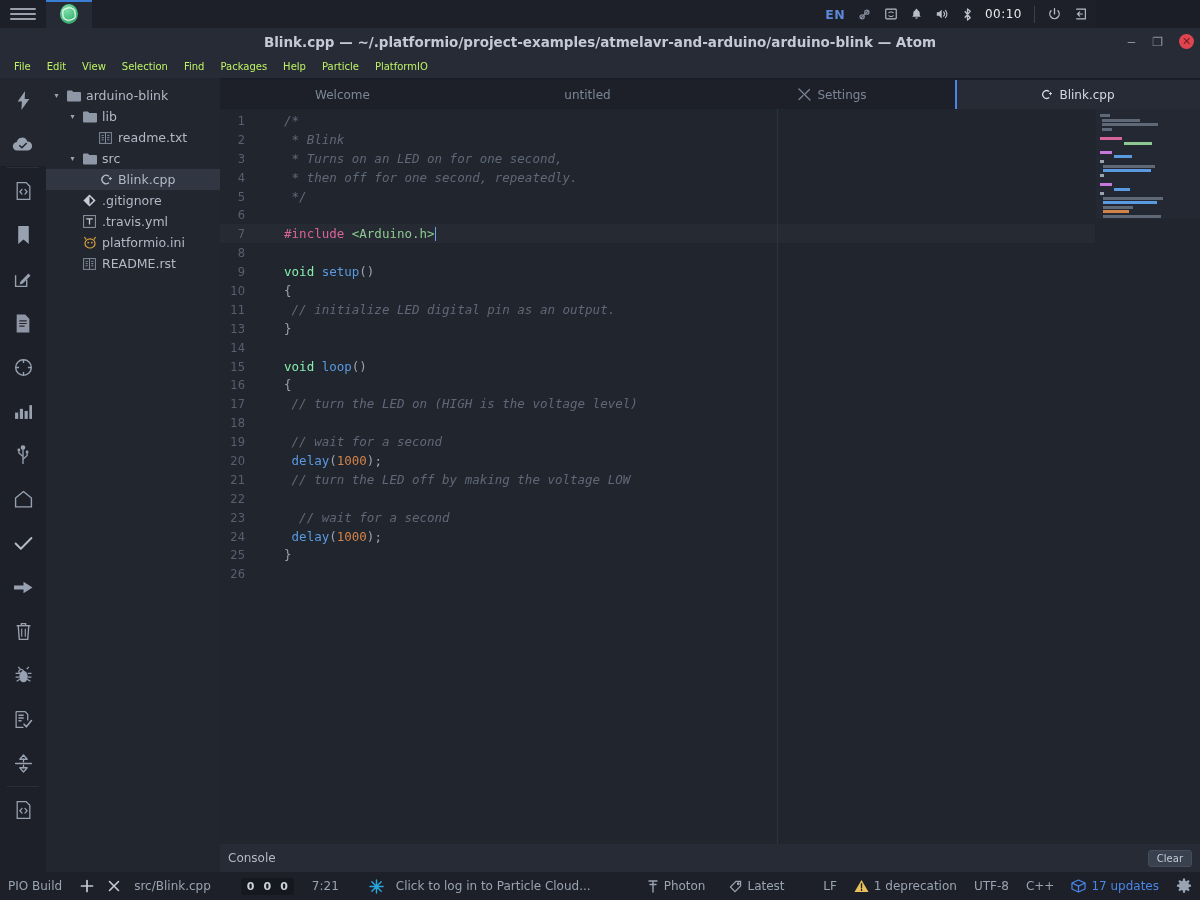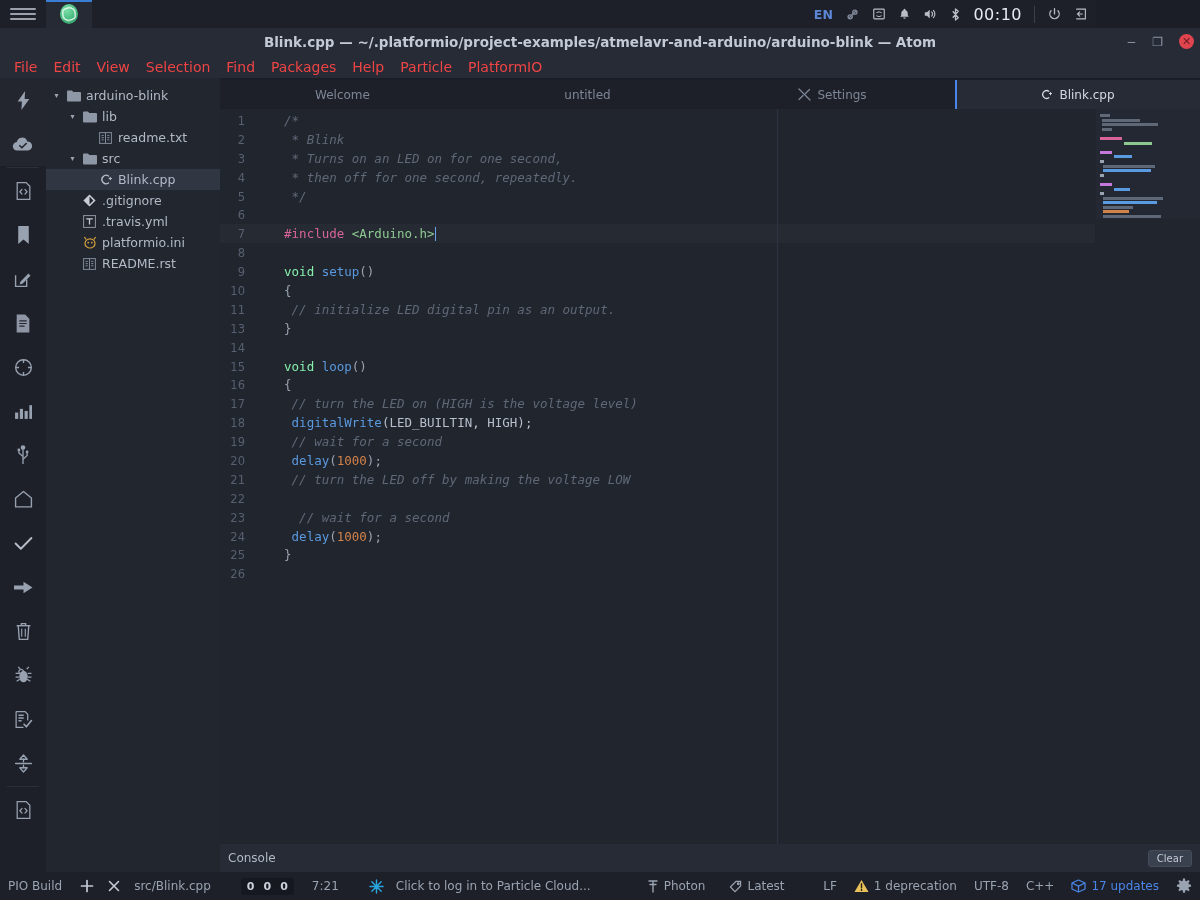--- a/index.html
+++ b/index.html
@@ -44,21 +44,21 @@
     content:""; position:absolute; left:50%; top:50%; width:11px; height:11px;
     transform:translate(-50%,-50%) rotate(60deg);
     border:1.2px solid rgba(255,255,255,.6); border-radius:50% / 25%;
   }
   .sys-right {
     margin-left:auto; display:flex; align-items:center; gap:12px;
     padding-right:8px; color:#c6cbd4;
   }
   .sys-right .lang { color:#5b87d6; font-weight:bold; font-size:12.5px; letter-spacing:.3px; }
   .sys-right .tico { display:flex; align-items:center; justify-content:center; opacity:.92; }
-  .sys-clock { font-size:16px; color:#e7eaef; letter-spacing:.5px; }
+  .sys-clock { font-size:12px; color:#e7eaef; letter-spacing:.5px; }
   .sys-sep { width:1px; height:17px; background:#3a4050; }
 
   
   .titlebar {
     position:absolute; left:0; top:28px; width:1200px; height:27px;
     display:flex; align-items:center; justify-content:center;
     background:#262b36;
   }
   .titlebar .ttl {
     font-size:13.5px; color:#c3cad6; font-weight:bold;
@@ -71,21 +71,21 @@
     color:#6b1a20; font-size:11px; font-weight:bold;
   }
 
   
   .menubar {
     position:absolute; left:0; top:55px; width:1200px; height:23px;
     display:flex; align-items:center; background:#262b36;
     padding-left:6px; gap:0px;
   }
   .menubar .mi {
-    font-size:14px; color:#ef4444; padding:2px 8px; border-radius:2px;
+    font-size:10px; color:#bef264; padding:2px 8px; border-radius:2px;
   }
 
   
   .rail {
     position:absolute; left:0; top:78px; width:46px; height:794px;
     background:#1d2029;
   }
   .rail .ri {
     width:46px; height:44px; display:flex; align-items:center; justify-content:center;
     color:#98a1b0;
@@ -528,21 +528,21 @@
         <div class="cline"><span class="gutter">7</span><span class="ctext">  <span class="pp">#include </span><span class="str">&lt;Arduino.h&gt;</span><span class="cursor"></span></span></div>
         <div class="cline"><span class="gutter">8</span><span class="ctext"></span></div>
         <div class="cline"><span class="gutter">9</span><span class="ctext">  <span class="kw">void </span><span class="fn">setup</span><span class="pn">()</span></span></div>
         <div class="cline"><span class="gutter">10</span><span class="ctext">  <span class="pn">{</span></span></div>
         <div class="cline"><span class="gutter">11</span><span class="ctext">   <span class="cm">// initialize LED digital pin as an output.</span></span></div>
         <div class="cline"><span class="gutter">13</span><span class="ctext">  <span class="pn">}</span></span></div>
         <div class="cline"><span class="gutter">14</span><span class="ctext"></span></div>
         <div class="cline"><span class="gutter">15</span><span class="ctext">  <span class="kw">void </span><span class="fn">loop</span><span class="pn">()</span></span></div>
         <div class="cline"><span class="gutter">16</span><span class="ctext">  <span class="pn">{</span></span></div>
         <div class="cline"><span class="gutter">17</span><span class="ctext">   <span class="cm">// turn the LED on (HIGH is the voltage level)</span></span></div>
-        <div class="cline"><span class="gutter">18</span><span class="ctext">   <span class="fn">digitalWrite</span><span class="">(LED_BUILTIN, HIGH);</span></span></div>
+        <div class="cline"><span class="gutter">18</span></div>
         <div class="cline"><span class="gutter">19</span><span class="ctext">   <span class="cm">// wait for a second</span></span></div>
         <div class="cline"><span class="gutter">20</span><span class="ctext">   <span class="fn">delay</span><span class="pn">(</span><span class="num">1000</span><span class="pn">);</span></span></div>
         <div class="cline"><span class="gutter">21</span><span class="ctext">   <span class="cm">// turn the LED off by making the voltage LOW</span></span></div>
         <div class="cline"><span class="gutter">22</span></div>
         <div class="cline"><span class="gutter">23</span><span class="ctext">    <span class="cm">// wait for a second</span></span></div>
         <div class="cline"><span class="gutter">24</span><span class="ctext">   <span class="fn">delay</span><span class="pn">(</span><span class="num">1000</span><span class="pn">);</span></span></div>
         <div class="cline"><span class="gutter">25</span><span class="ctext">  <span class="pn">}</span></span></div>
         <div class="cline"><span class="gutter">26</span><span class="ctext"></span></div>
       </div>
     <div class="minimap" id="minimap">

